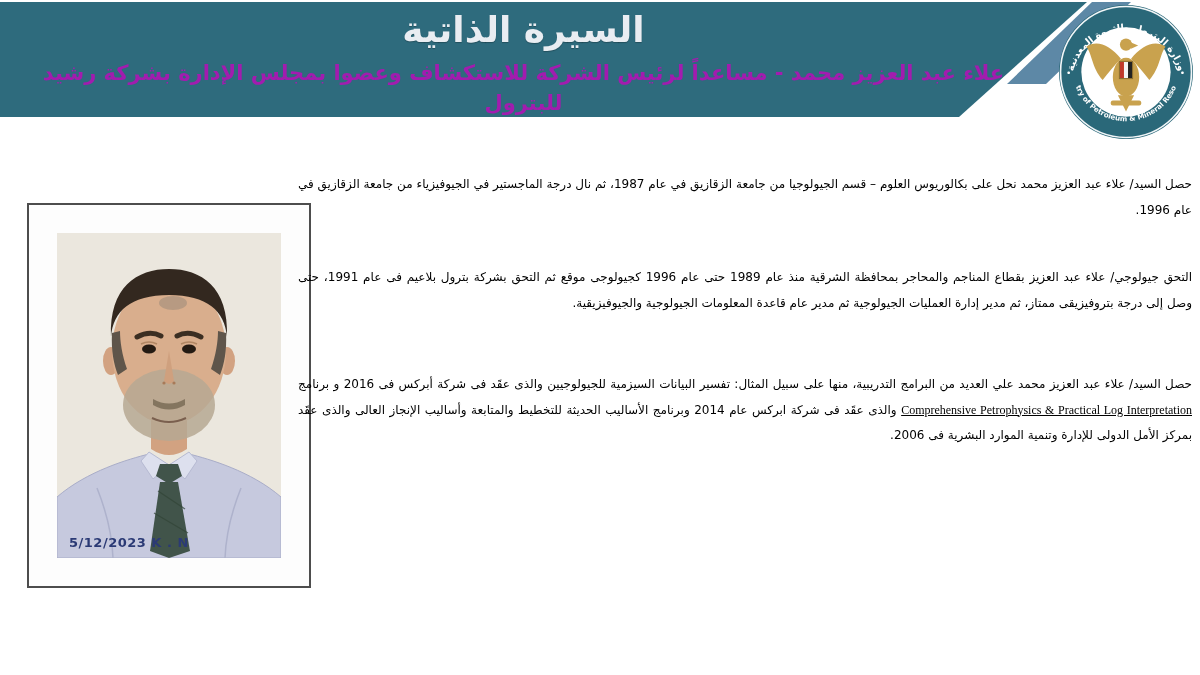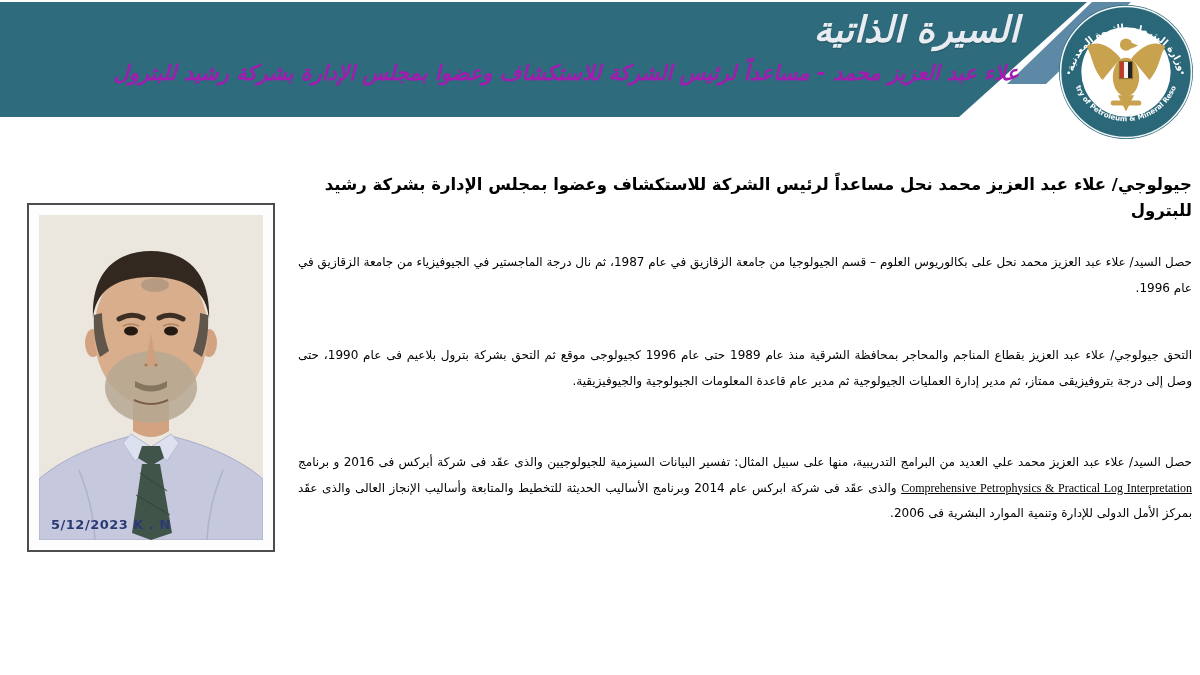--- a/index.html
+++ b/index.html
@@ -13,34 +13,34 @@
     background:#2e6b7d;
     clip-path:polygon(0 2px,1087px 2px,959px 117px,0 117px);
     z-index:1;
   }
   .band-accent{
     position:absolute; left:0; top:0; width:1140px; height:84px;
     background:#5d88a6;
     clip-path:polygon(1092px 2px,1131px 2px,1046px 84px,1007px 84px);
     z-index:1;
   }
-  .band-text{ position:absolute; left:4px; top:0; width:1015px; z-index:3; direction:rtl;font-style:italic; }
+  .band-text{ position:absolute; left:16px; top:0; width:1015px; z-index:3; text-align:center; direction:rtl; }
   .band-title{
     margin-top:8px; font-size:36px; line-height:44px; color:#e9edf2; font-weight:bold;
     text-shadow:0 1px 1px rgba(0,0,0,.25);
   }
   .band-subtitle{
     margin-top:6px; font-size:21px; line-height:30px; color:#a21caf; font-weight:bold;
   }
   
   .logo{ position:absolute; left:1058px; top:4px; width:136px; height:136px; z-index:4; }
   
   .photo-frame{
     position:absolute; left:27px; top:203px; width:224px; height:325px;
-    border:2px solid #4d4d4d; background:#fdfdfd; padding:10px; z-index:2;
+    border:2px solid #4d4d4d; background:#fdfdfd; padding:28px; z-index:2;
   }
   .photo{ position:relative; width:224px; height:325px; background:#ebe7de; overflow:hidden; }
   .photo-caption{
     position:absolute; left:12px; bottom:8px; font-size:13px; font-weight:bold;
     color:#2b3a75; letter-spacing:.5px; font-family:"DejaVu Sans", sans-serif;
   }
   
   .content{
     position:absolute; left:298px; top:172px; width:894px; z-index:2;
     direction:rtl; color:#000;
@@ -146,19 +146,18 @@
 
         <path d="M112,118 L107,148 Q112,154 117,148 Z" fill="#cfa07e"></path>
         <circle cx="107" cy="150" r="1.6" fill="#a87a58"></circle>
         <circle cx="117" cy="150" r="1.6" fill="#a87a58"></circle>
       </svg>
       <div class="photo-caption">5/12/2023   K . N</div>
     </div>
   </div>
 
   <div class="content">
-    <p class="headline">جيولوجي/ علاء عبد العزيز محمد نحل مساعداً لرئيس الشركة للاستكشاف وعضوا بمجلس الإدارة بشركة رشيد للبترول</p>
     <p class="para p1">حصل السيد/ علاء عبد العزيز محمد نحل على بكالوريوس العلوم – قسم الجيولوجيا من جامعة الزقازيق في عام 1987، ثم نال درجة الماجستير في الجيوفيزياء من جامعة الزقازيق في عام 1996.</p>
-    <p class="para p2">التحق جيولوجي/ علاء عبد العزيز بقطاع المناجم والمحاجر بمحافظة الشرقية منذ عام 1989 حتى عام 1996 كجيولوجى موقع ثم التحق بشركة بترول بلاعيم فى عام 1990، حتى وصل إلى درجة بتروفيزيقى ممتاز، ثم مدير إدارة العمليات الجيولوجية ثم مدير عام قاعدة المعلومات الجيولوجية والجيوفيزيقية.</p>
+    <p class="para p2">التحق جيولوجي/ علاء عبد العزيز بقطاع المناجم والمحاجر بمحافظة الشرقية منذ عام 1989 حتى عام 1996 كجيولوجى موقع ثم التحق بشركة بترول بلاعيم فى عام 1991، حتى وصل إلى درجة بتروفيزيقى ممتاز، ثم مدير إدارة العمليات الجيولوجية ثم مدير عام قاعدة المعلومات الجيولوجية والجيوفيزيقية.</p>
     <p class="para p3"><span>حصل السيد/ علاء عبد العزيز محمد علي العديد من البرامج التدريبية، منها على سبيل المثال: تفسير البيانات السيزمية للجيولوجيين والذى عقَد فى شركة أبركس فى 2016 و برنامج </span><span dir="ltr" class="latin">Comprehensive Petrophysics &amp; Practical Log Interpretation</span><span> والذى عقَد فى شركة ابركس عام 2014 وبرنامج الأساليب الحديثة للتخطيط والمتابعة وأساليب الإنجاز العالى والذى عقَد بمركز الأمل الدولى للإدارة وتنمية الموارد البشرية فى 2006.</span></p>
   </div>
 
 </div>
 
 </body></html>

